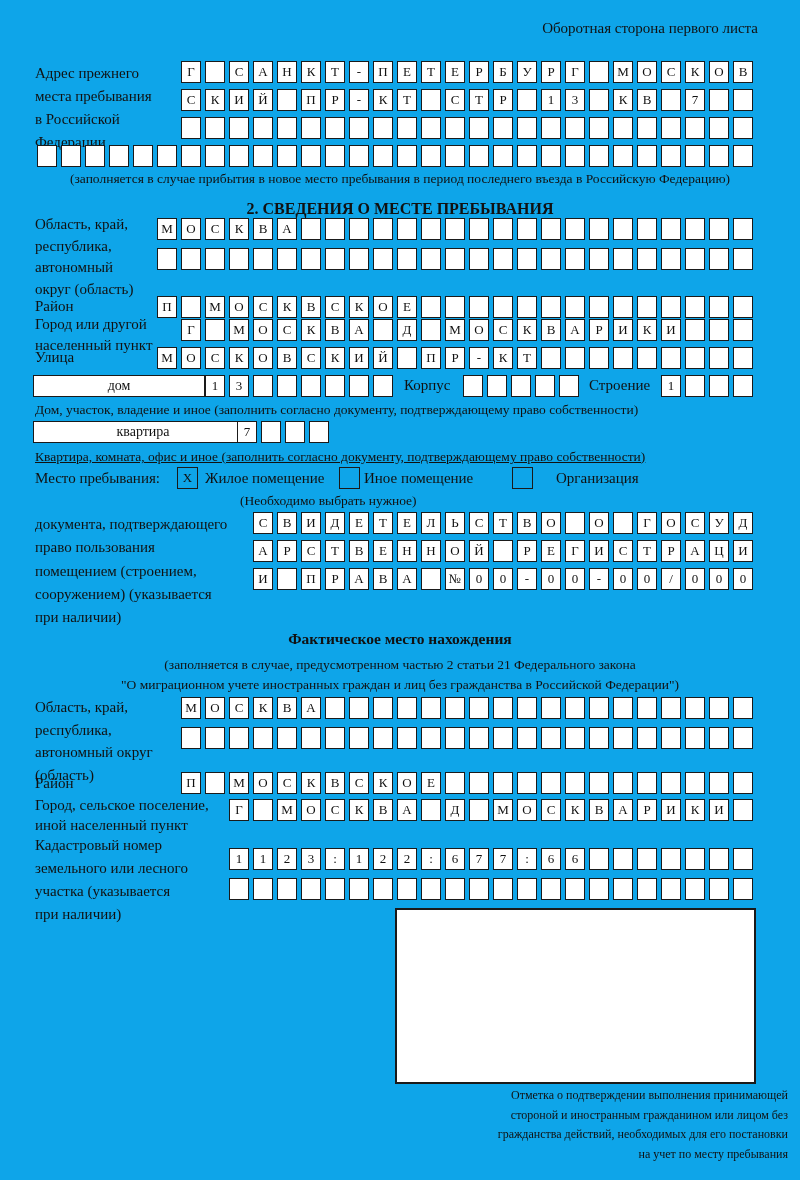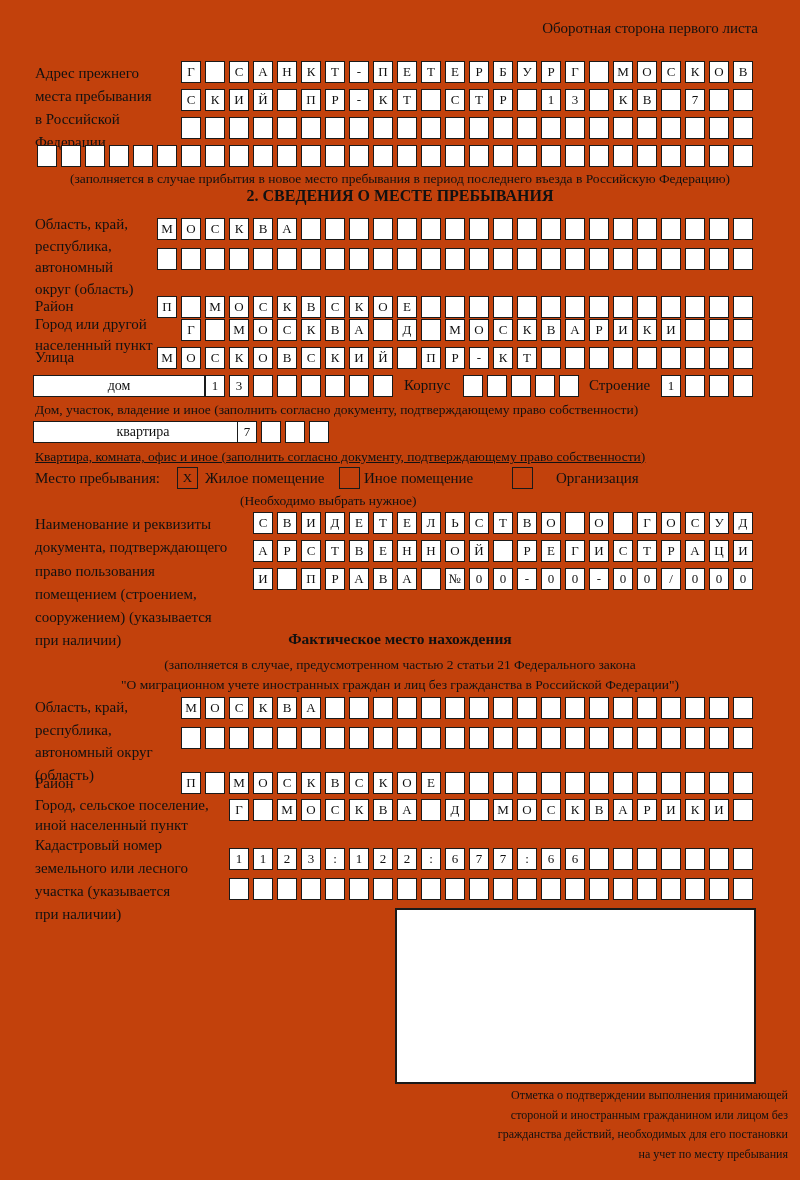--- a/index.html
+++ b/index.html
@@ -1,17 +1,17 @@
 <!DOCTYPE html>
 <html><head>
 <meta charset="utf-8">
 <style>
   html,body{margin:0;padding:0;background:#fff;}
   body{font-family:"Liberation Serif","DejaVu Serif",serif;color:#111;}
-  #page{position:relative;width:800px;height:1180px;background:#c2410c;overflow:hidden;}
+  #page{position:relative;width:800px;height:1180px;background:#0ea5e9;overflow:hidden;}
   .lbl{position:absolute;font-size:15px;line-height:21.5px;color:#111;}
   .lbl div{white-space:nowrap;}
   .note{position:absolute;font-size:13.5px;color:#111;white-space:nowrap;}
   .center{left:0;width:800px;text-align:center;white-space:nowrap;}
   .heading{position:absolute;left:0;width:800px;text-align:center;font-weight:bold;font-size:16px;}
   .row{position:absolute;display:flex;gap:4px;}
   .cell{box-sizing:border-box;flex:0 0 20px;width:20px;height:22px;border:1.6px solid #1a1a1a;
         display:flex;align-items:center;justify-content:center;font-size:13px;background:#fff;}
   .widebox{position:absolute;box-sizing:border-box;height:22px;border:1.6px solid #1a1a1a;
         display:flex;align-items:center;justify-content:center;font-size:14px;background:#fff;}
@@ -140,21 +140,21 @@
       <span class="cell"></span>
       <span class="cell"></span>
       <span class="cell"></span>
       <span class="cell"></span>
       <span class="cell"></span>
       <span class="cell"></span>
       <span class="cell"></span>
     </div>
   <div class="note center" style="top:171px;">(заполняется в случае прибытия в новое место пребывания в период последнего въезда в Российскую Федерацию)</div>
 
-  <div class="heading" style="top:187px;">2. СВЕДЕНИЯ О МЕСТЕ ПРЕБЫВАНИЯ</div>
+  <div class="heading" style="top:200px;">2. СВЕДЕНИЯ О МЕСТЕ ПРЕБЫВАНИЯ</div>
 
   <div class="lbl" style="left:35px;top:214px;">
     <div>Область, край,</div>
     <div>республика,</div>
     <div>автономный</div>
     <div>округ (область)</div>
   </div>
   <div class="row" style="top:218px;right:47px;">
       <span class="cell">М</span>
       <span class="cell">О</span>
@@ -339,21 +339,20 @@
   <div class="inline-lbl" style="left:35px;top:470px;text-align:right;">Место пребывания:</div>
   <div class="cbox" style="left:177px;top:467px;">X</div>
   <div class="inline-lbl" style="left:205px;top:470px;">Жилое помещение</div>
   <div class="cbox" style="left:339px;top:467px;"></div>
   <div class="inline-lbl" style="left:364px;top:470px;">Иное помещение</div>
   <div class="cbox" style="left:512px;top:467px;"></div>
   <div class="inline-lbl" style="left:556px;top:470px;">Организация</div>
   <div class="note" style="left:240px;top:493px;">(Необходимо выбрать нужное)</div>
 
   <div class="lbl" style="left:35px;top:513px;line-height:23.3px;">
-    <div>Наименование и реквизиты</div>
     <div>документа, подтверждающего</div>
     <div>право пользования</div>
     <div>помещением (строением,</div>
     <div>сооружением) (указывается</div>
     <div>при наличии)</div>
   </div>
   <div class="row" style="top:512px;right:47px;">
       <span class="cell">С</span>
       <span class="cell">В</span>
       <span class="cell">И</span>

